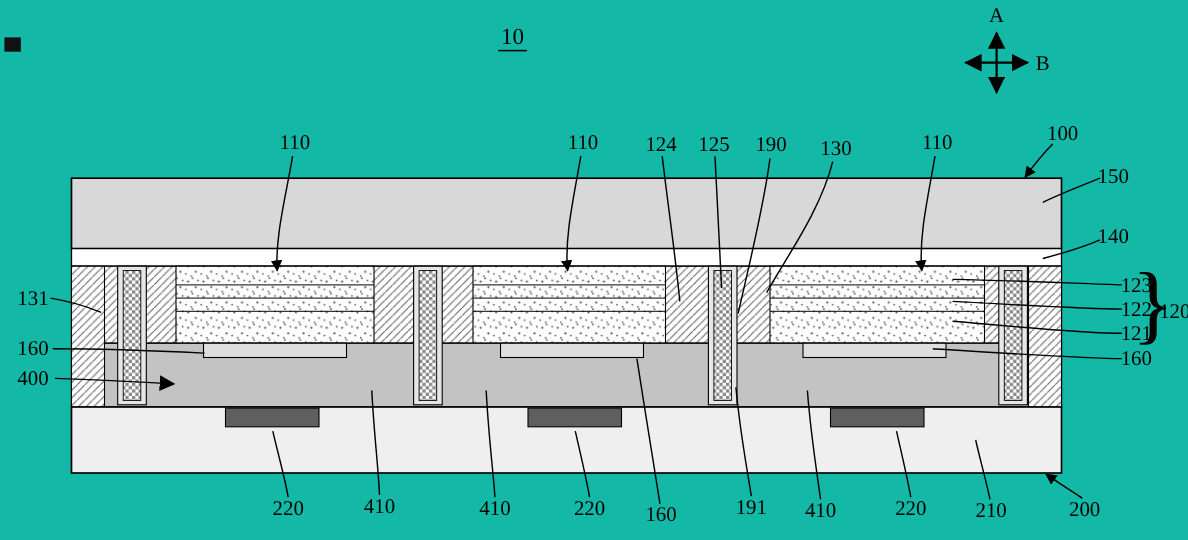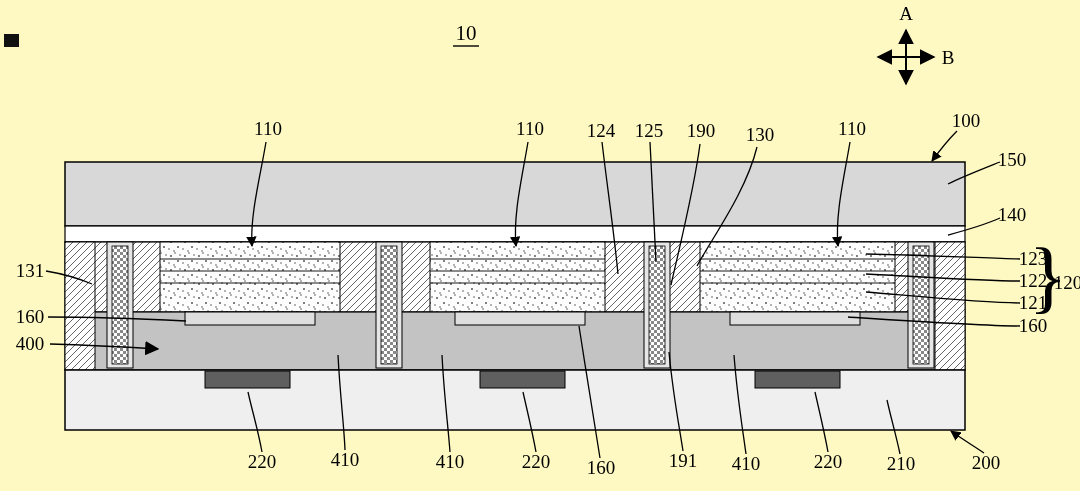--- a/index.html
+++ b/index.html
@@ -1,16 +1,16 @@
 <!DOCTYPE html>
 <html><head>
 <meta charset="utf-8">
 <style>
   html,body{margin:0;padding:0;background:#ffffff;}
-  .stage{position:relative;width:1080px;height:491px;background:#fef9c3;overflow:hidden;}
+  .stage{position:relative;width:1080px;height:491px;background:#14b8a6;overflow:hidden;}
   svg{display:block;}
   text{font-family:"Liberation Serif","DejaVu Serif",serif;fill:#000;}
   .ref{font-size:19px;}
   .title{font-size:21px;}
   .compass-label{font-size:19px;}
   .leader{fill:none;stroke:#000;stroke-width:1.3;}
 </style>
 </head>
 <body>
 

